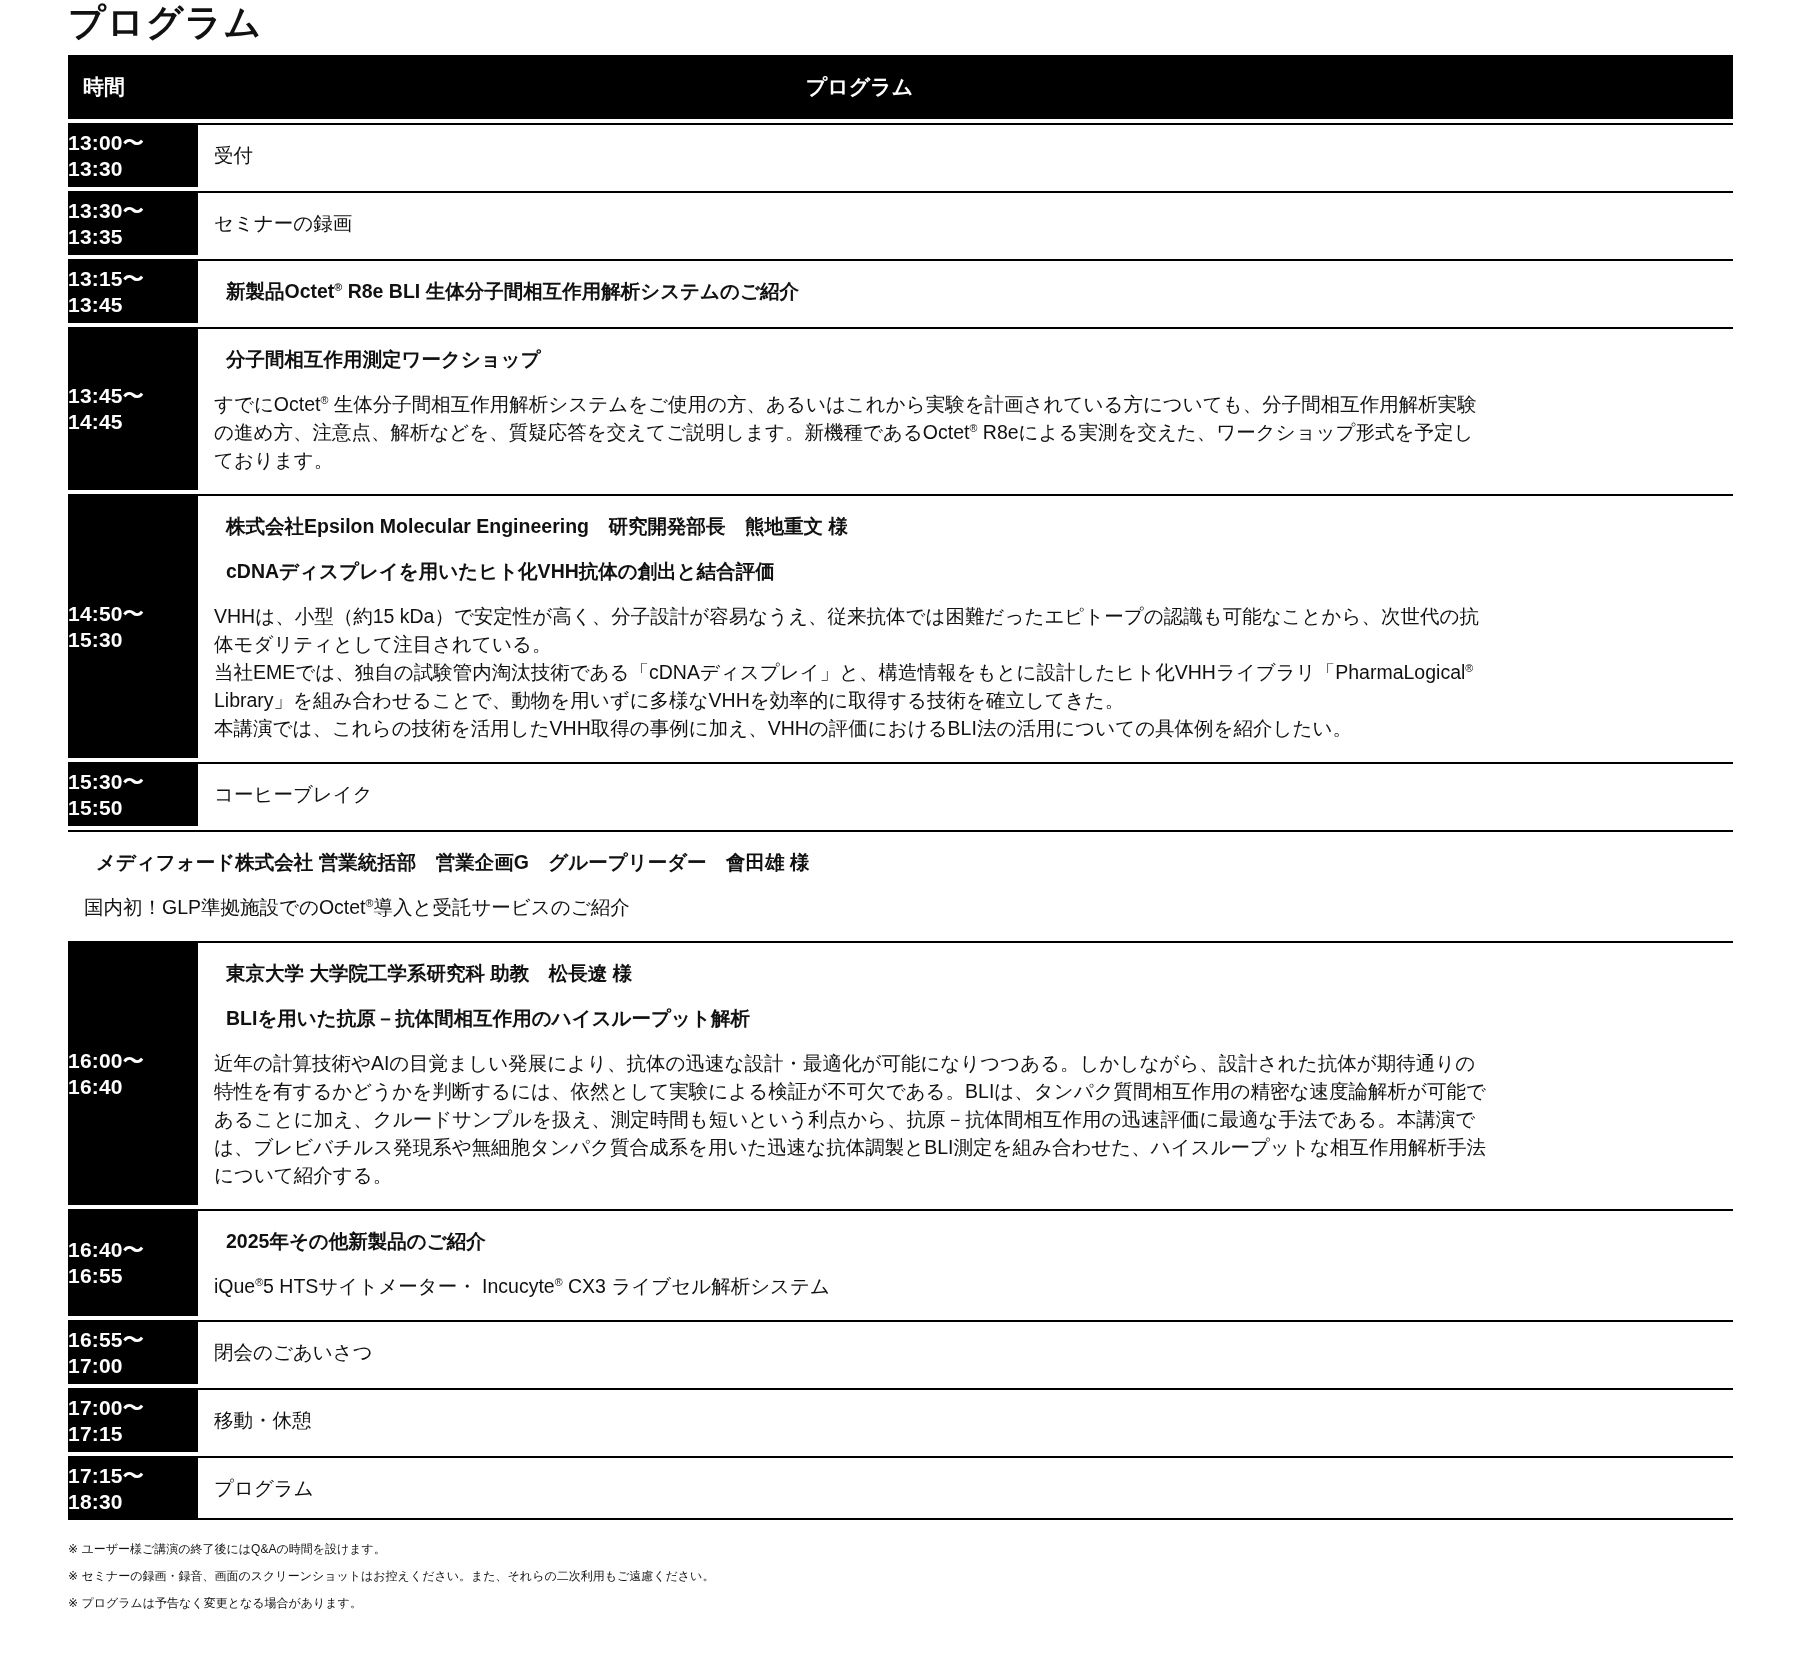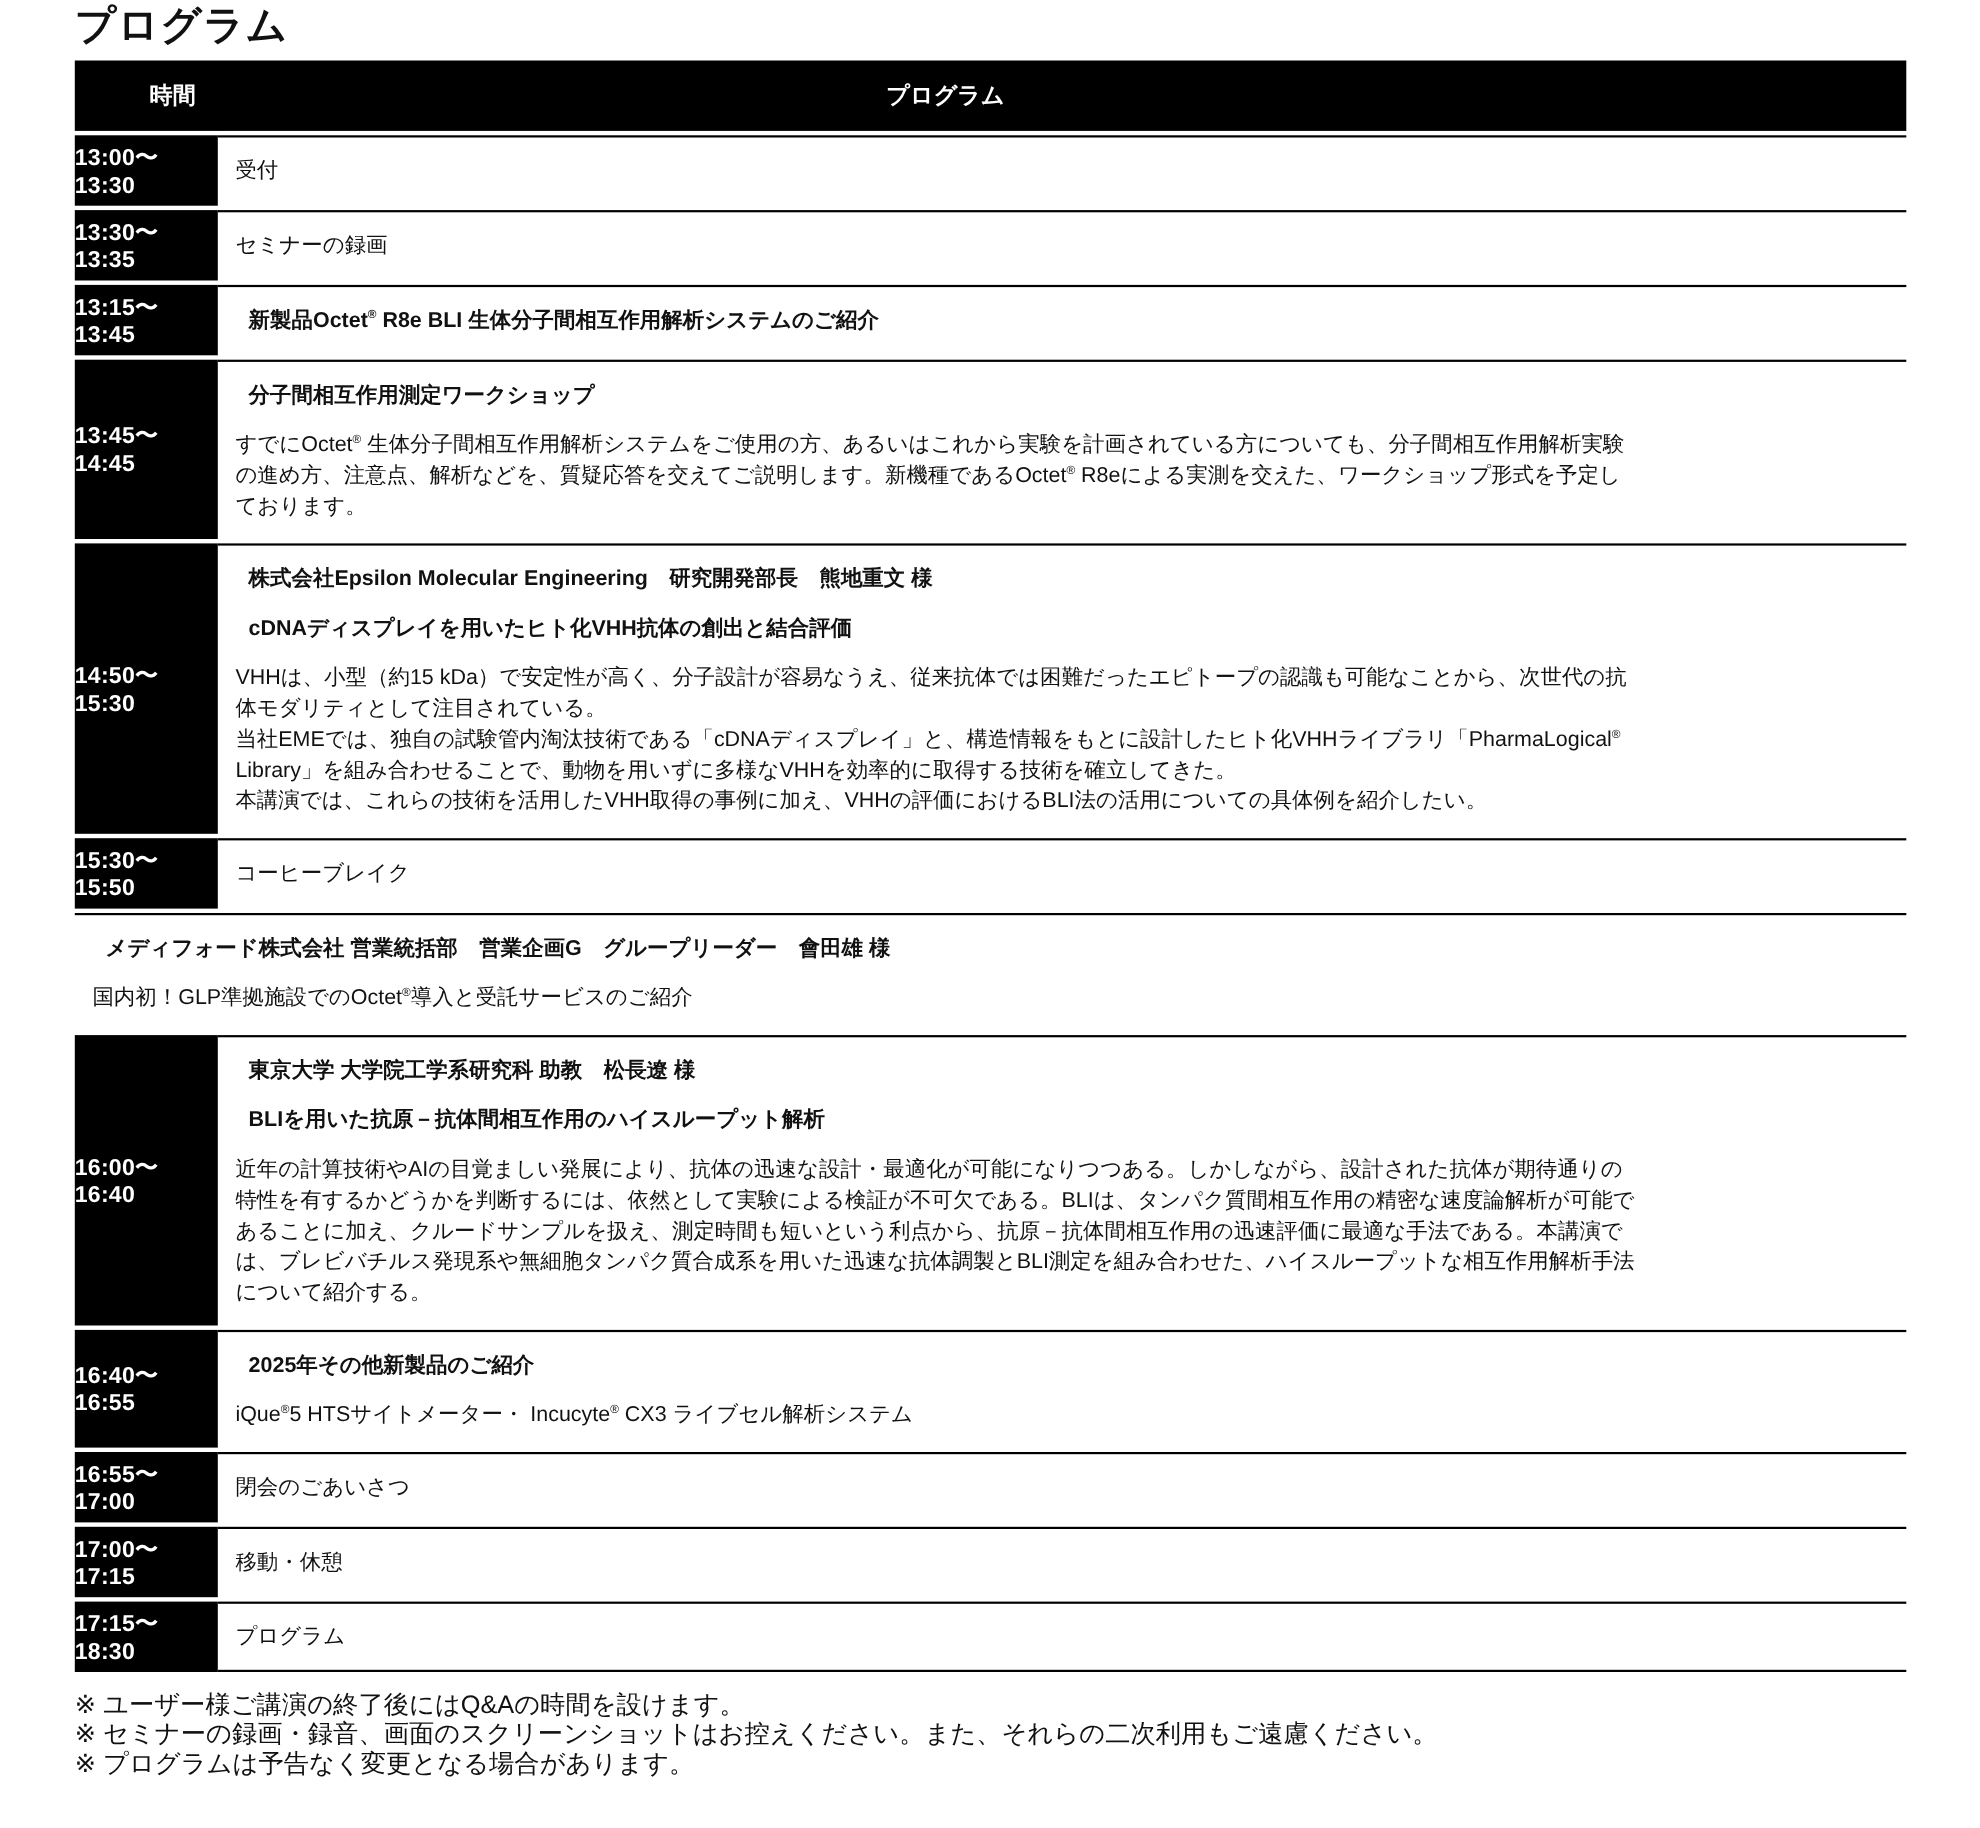--- a/index.html
+++ b/index.html
@@ -26,21 +26,21 @@
   
   .t-head {
     display: flex;
     background: #000000;
     color: #ffffff;
     height: 64px;
     align-items: center;
     font-weight: 700;
     font-size: 21px;
   }
-  .t-head .h-time { width: 163px; text-align: center; flex-shrink: 0; padding-left: 15px; }
+  .t-head .h-time { width: 163px; flex-shrink: 0; padding-left: 15px; }
   .t-head .h-prog { flex: 1; text-align: center; padding-right: 245px; }
 
   
   .t-row { display: flex; margin-top: 4px; min-height: 64px; }
   .cell-time {
     width: 130px;
     flex-shrink: 0;
     background: #000000;
     color: #ffffff;
     display: flex;
@@ -60,21 +60,21 @@
     gap: 17px;
     font-size: 19.5px;
     line-height: 28px;
   }
   .t-row:last-child .cell-content { border-bottom: 2px solid #000000; }
   .block { margin: 0; }
   .block.bold { font-weight: 700; margin-left: 12px; }
   sup { font-size: 0.55em; vertical-align: super; line-height: 0; }
 
   
-  .notes { margin-top: 16px; font-size: 23px; line-height: 27px; }
+  .notes { margin-top: 16px; font-size: 12px; line-height: 27px; }
   .note { margin: 0; }
 </style>
 </head>
 <body>
 
 <div class="wrap">
 
   <h1 class="page-title">プログラム</h1>
 
   <div class="program-table">

